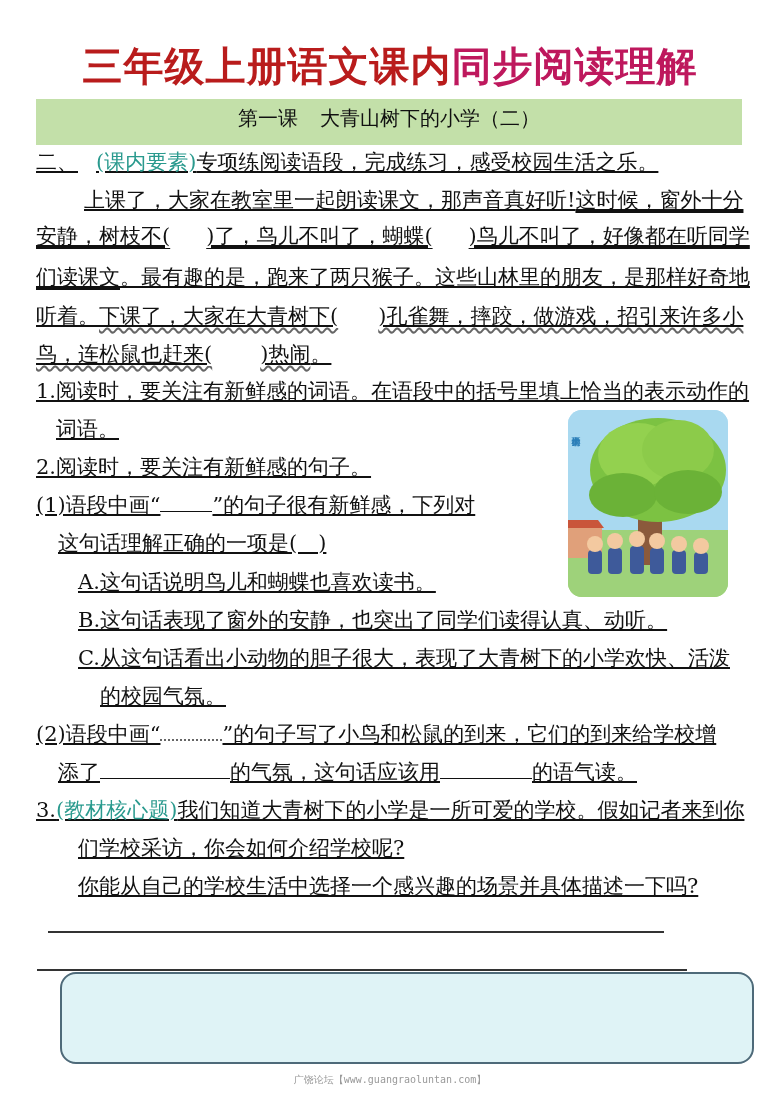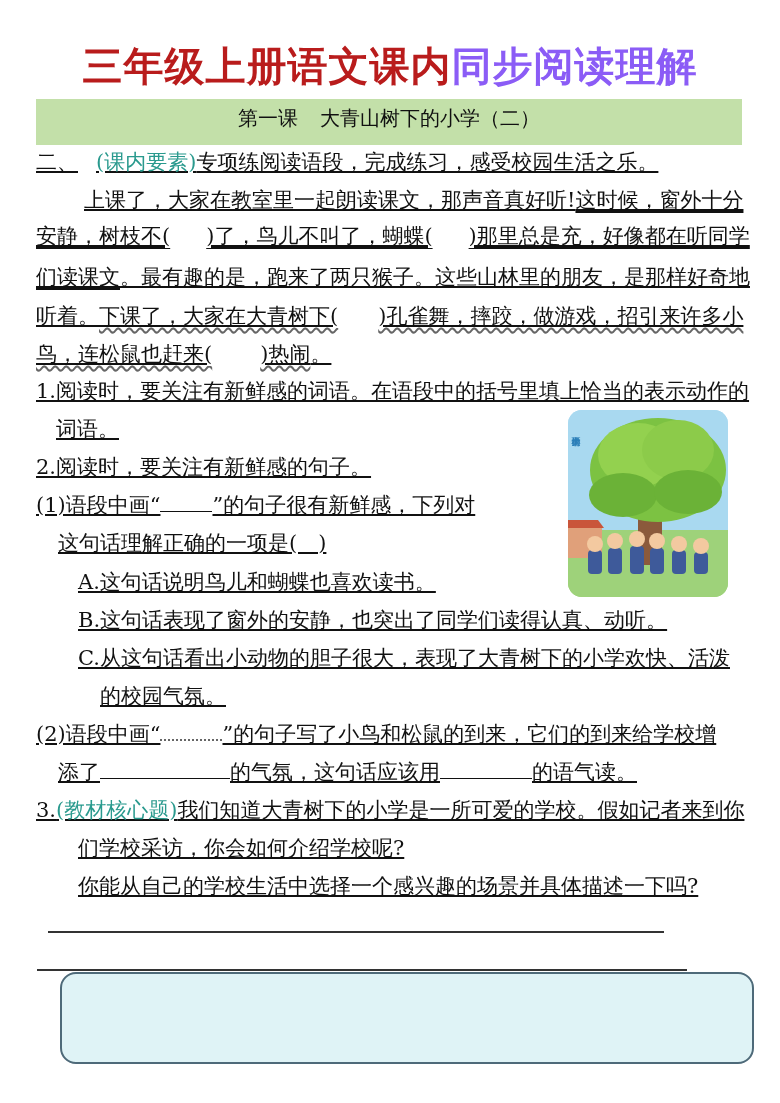--- a/index.html
+++ b/index.html
@@ -1,21 +1,21 @@
 <!DOCTYPE html>
 <html><head>
 <meta charset="utf-8">
 <style>
   html, body { margin:0; padding:0; background:#ffffff; }
   body { width:780px; height:1103px; position:relative; overflow:hidden;
          font-family:"DejaVu Serif","Liberation Serif",serif; color:#111; }
   .title { position:absolute; top:38px; left:0; width:780px; text-align:center;
            font-size:40px; font-weight:bold; letter-spacing:1px; line-height:56px;
            font-family:"DejaVu Sans","Liberation Sans",sans-serif; }
-  .title .red { color:#8b5cf6; }
+  .title .red { color:#be185d; }
   .title .black { color:#b91c1c; }
   .lesson-bar { position:absolute; top:99px; left:36px; width:706px; height:46px;
                 background:#c3e0a9; text-align:center; font-size:20px; line-height:38px; color:#111; }
   .lesson-bar .gap { display:inline-block; width:22px; }
   .line { position:absolute; left:36px; font-size:21px; line-height:26px; white-space:nowrap;text-decoration:underline; }
   .teal { color:#2a9a8e; }
   .ul { text-decoration:underline; text-underline-offset:4px; }
   .wavy { text-decoration:underline wavy; text-decoration-color:#666; text-underline-offset:4px; }
   .blank { display:inline-block; border-bottom:1.5px solid #111; height:18px; vertical-align:baseline; }
   .dotted-blank { display:inline-block; border-bottom:2px dotted #666; width:62px; height:18px; }
@@ -39,21 +39,21 @@
 </div>
 
 <div class="line" style="top:149px;">
   <span>二、</span><span style="display:inline-block;width:18px"></span><span class="teal">(课内要素)</span><span>专项练阅读语段，完成练习，感受校园生活之乐。</span>
 </div>
 
 <div class="line" style="top:187px; left:84px;">
   <span>上课了，大家在教室里一起朗读课文，那声音真好听!</span><span class="ul">这时候，窗外十分</span>
 </div>
 <div class="line" style="top:223px;">
-  <span class="ul"><span>安静，树枝不(</span><span style="display:inline-block;width:36px"></span><span>)了，鸟儿不叫了，蝴蝶(</span><span style="display:inline-block;width:36px"></span><span>)那里总是充，好像都在听同学</span></span>
+  <span class="ul"><span>安静，树枝不(</span><span style="display:inline-block;width:36px"></span><span>)了，鸟儿不叫了，蝴蝶(</span><span style="display:inline-block;width:36px"></span><span>)鸟儿不叫了，好像都在听同学</span></span>
 </div>
 <div class="line" style="top:264px;">
   <span class="ul">们读课文</span><span>。最有趣的是，跑来了两只猴子。这些山林里的朋友，是那样好奇地</span>
 </div>
 <div class="line" style="top:303px;">
   <span>听着。</span><span class="wavy"><span>下课了，大家在大青树下(</span><span style="display:inline-block;width:40px"></span><span>)孔雀舞，摔跤，做游戏，招引来许多小</span></span>
 </div>
 <div class="line" style="top:341px;">
   <span class="wavy"><span>鸟，连松鼠也赶来(</span><span style="display:inline-block;width:48px"></span><span>)热闹</span></span><span>。</span>
 </div>
@@ -116,13 +116,14 @@
         <circle cx="133" cy="136" r="8"></circle>
     </g>
     <text x="8" y="20" font-size="9" fill="#2c7fb8" writing-mode="tb" font-family="DejaVu Sans, sans-serif">大青树下的小学</text>
   </svg>
 </div>
 
 <div class="tip-box">
 </div>
 
 <div class="footer">
+  <div class="site">广饶论坛【www.guangraoluntan.com】</div>
 </div>
 
 </body></html>

